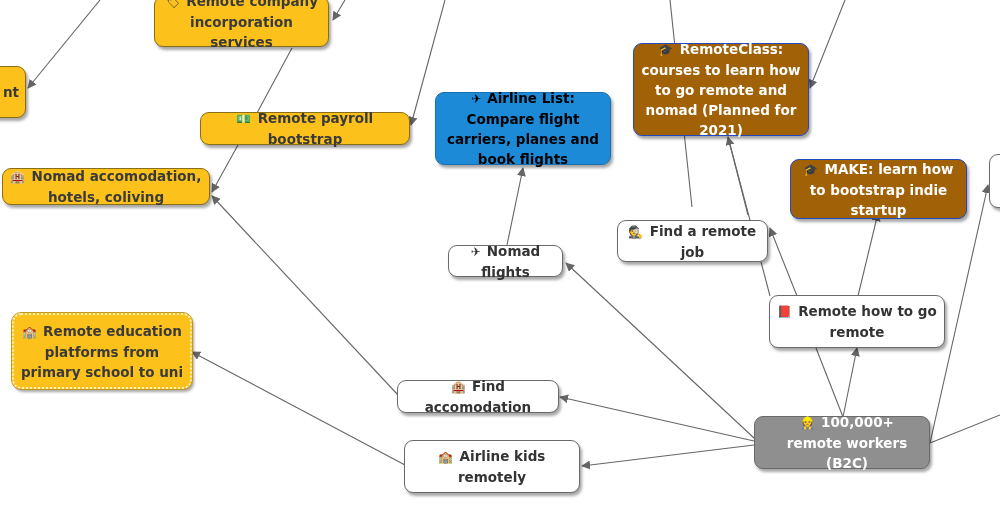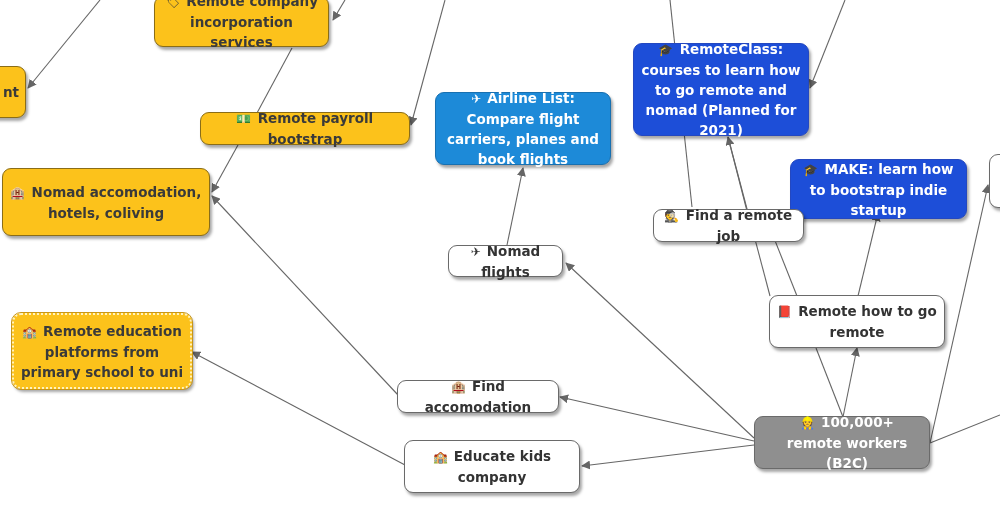--- a/index.html
+++ b/index.html
@@ -1,22 +1,22 @@
 <!DOCTYPE html>
 <html><head>
 <meta charset="utf-8">
 <style>
   html,body{margin:0;padding:0;}
   body{width:1000px;height:527px;background:#ffffff;position:relative;overflow:hidden;font-family:"DejaVu Sans","Liberation Sans",sans-serif;}
   #edges{position:absolute;left:0;top:0;width:1000px;height:527px;}
   .node{position:absolute;box-sizing:border-box;border-radius:9px;display:flex;align-items:center;justify-content:center;text-align:center;font-weight:bold;font-size:13.5px;line-height:20px;padding:2px 6px;box-shadow:2px 3px 3px rgba(0,0,0,0.35);}
   .yellow{background:#fcc21b;border:1.5px solid #8a6d18;color:#3a3a3a;}
   .yellow.dashed{border:2px dotted #fff3c0;outline:1px solid #c8961a;}
-  .blue{background:#1d4ed8;border:1.5px solid #2448c0;color:#ffffff;}
-  .lightblue{background:#1d8ad8;border:1.5px solid #1870b0;color:#ffffff;}
+  .blue{background:#a16207;border:1.5px solid #2448c0;color:#ffffff;}
+  .lightblue{background:#1d8ad8;border:1.5px solid #1870b0;color:#000000;}
   .white{background:#ffffff;border:1.5px solid #6a6a6a;color:#333333;}
   .gray{background:#8f8f8f;border:1.5px solid #6a6a6a;color:#ffffff;padding-left:16px;}
   .ico{display:inline-block;margin-right:6px;font-size:12px;font-weight:normal;}
 </style>
 </head>
 <body>
 
 <svg id="edges" xmlns="http://www.w3.org/2000/svg">
   <defs>
     <marker id="arr" viewBox="0 0 10 10" refX="9" refY="5" markerWidth="9" markerHeight="9" orient="auto-start-reverse" markerUnits="userSpaceOnUse">
@@ -53,21 +53,21 @@
 </div>
 
 <div class="node yellow" style="left:154px;top:-4px;width:175px;height:51px;">
   <span><span class="ico">🏷</span><span>Remote company incorporation services</span></span>
 </div>
 
 <div class="node yellow" style="left:200px;top:112px;width:210px;height:33px;">
   <span><span class="ico">💵</span><span>Remote payroll bootstrap</span></span>
 </div>
 
-<div class="node yellow" style="left:2px;top:168px;width:208px;height:68px;">
+<div class="node yellow" style="left:2px;top:168px;width:208px;height:37px;">
   <span><span class="ico">🏨</span><span>Nomad accomodation, hotels, coliving</span></span>
 </div>
 
 <div class="node yellow dashed" style="left:12px;top:313px;width:180px;height:76px;">
   <span><span class="ico">🏫</span><span>Remote education platforms from primary school to uni</span></span>
 </div>
 
 <div class="node lightblue" style="left:435px;top:92px;width:176px;height:73px;">
   <span><span class="ico">✈</span><span>Airline List: Compare flight carriers, planes and book flights</span></span>
 </div>
@@ -77,35 +77,35 @@
 </div>
 
 <div class="node blue" style="left:790px;top:159px;width:177px;height:60px;">
   <span><span class="ico">🎓</span><span>MAKE: learn how to bootstrap indie startup</span></span>
 </div>
 
 <div class="node white" style="left:989px;top:154px;width:40px;height:54px;">
   <span></span>
 </div>
 
-<div class="node white" style="left:617px;top:209px;width:151px;height:33px;margin-left:36px;">
+<div class="node white" style="left:617px;top:220px;width:151px;height:42px;">
   <span><span class="ico">🕵</span><span>Find a remote job</span></span>
 </div>
 
 <div class="node white" style="left:448px;top:245px;width:115px;height:32px;">
   <span><span class="ico">✈</span><span>Nomad flights</span></span>
 </div>
 
 <div class="node white" style="left:769px;top:295px;width:176px;height:53px;">
   <span><span class="ico">📕</span><span>Remote how to go remote</span></span>
 </div>
 
 <div class="node white" style="left:397px;top:380px;width:162px;height:33px;text-align:center;">
   <span><span class="ico">🏨</span><span>Find accomodation</span></span>
 </div>
 
 <div class="node white" style="left:404px;top:440px;width:176px;height:53px;">
-  <span><span class="ico">🏫</span><span>Educate kids company</span></span>
+  <span><span class="ico">🏫</span><span>Airline kids remotely</span></span>
 </div>
 
 <div class="node gray" style="left:754px;top:416px;width:176px;height:53px;">
   <span><span class="ico">👷</span><span>100,000+ remote workers (B2C)</span></span>
 </div>
 
 </body></html>

